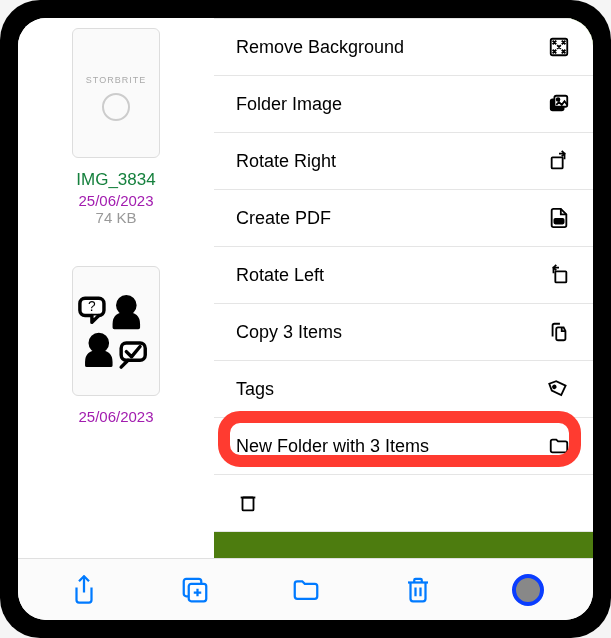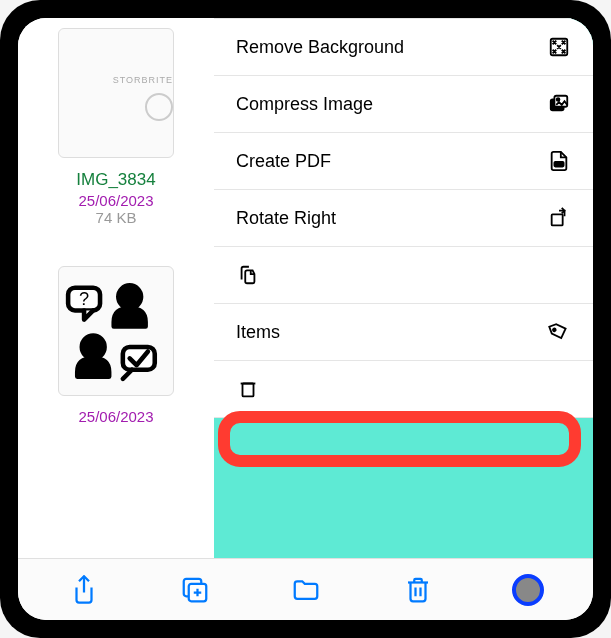--- a/index.html
+++ b/index.html
@@ -46,28 +46,28 @@
       align-items: center;
     }
     .file-item {
       width: 100%;
       display: flex;
       flex-direction: column;
       align-items: center;
       margin-bottom: 40px;
     }
     .file-thumb {
-      width: 116px;
+      width: 88px;
       height: 130px;
       border: 1px solid #ddd;
       border-radius: 6px;
       margin-bottom: 12px;
       background: #fafafa;
       display: flex;
-      align-items: flex-end;
+      align-items: center;
       justify-content: center;
       flex-direction: column;
       overflow: hidden;
     }
     .file-thumb.first {
       padding-top: 10px;
     }
     .thumb-label {
       font-size: 9px;
       color: #aaa;
@@ -93,21 +93,21 @@
       font-size: 15px;
       color: #a21caf;
     }
     .file-size {
       font-size: 15px;
       color: #999;
       text-align: right;
     }
     .menu-panel {
       flex: 1;
-      background: #5eead4;
+      background: #4d7c0f;
       display: flex;
       flex-direction: column;
       position: relative;
     }
     .menu-item {
       display: flex;
       align-items: center;
       justify-content: space-between;
       padding: 16px 22px 16px 22px;
       border-bottom: 1px solid #e5e5e5;
@@ -216,65 +216,84 @@
         <div class="menu-item">
           <span>Remove Background</span>
           <span class="menu-icon">
             <svg viewBox="0 0 24 24" fill="none" stroke="#000" stroke-width="2">
               <rect x="3" y="3" width="18" height="18" rx="2"></rect>
               <path d="M5 5 L9 9 M9 5 L5 9 M15 5 L19 9 M19 5 L15 9 M5 15 L9 19 M9 15 L5 19 M15 15 L19 19 M19 15 L15 19 M10 10 L14 14 M14 10 L10 14"></path>
             </svg>
           </span>
         </div>
         <div class="menu-item">
-          <span>Compress Image</span>
+          <span>Folder Image</span>
           <span class="menu-icon">
             <svg viewBox="0 0 24 24" fill="none" stroke="#000" stroke-width="2">
               <rect x="3" y="7" width="14" height="12" rx="2" fill="#000"></rect>
               <rect x="7" y="3" width="14" height="12" rx="2" fill="#fff"></rect>
               <circle cx="11" cy="7" r="1.5" fill="#000"></circle>
               <path d="M9 13 L12 10 L15 13 L18 9 L21 13" stroke="#000" fill="none"></path>
             </svg>
           </span>
         </div>
         <div class="menu-item">
+          <span>Rotate Right</span>
+          <span class="menu-icon">
+            <svg viewBox="0 0 24 24" fill="none" stroke="#000" stroke-width="2">
+              <rect x="4" y="8" width="12" height="12" rx="1"></rect>
+              <path d="M12 4 L18 4 L18 10"></path>
+              <path d="M15 1 L18 4 L15 7"></path>
+            </svg>
+          </span>
+        </div>
+        <div class="menu-item">
           <span>Create PDF</span>
           <span class="menu-icon">
             <svg viewBox="0 0 24 24" fill="none" stroke="#000" stroke-width="2">
               <path d="M14 2 L6 2 Q4 2 4 4 L4 20 Q4 22 6 22 L18 22 Q20 22 20 20 L20 8 Z"></path>
               <path d="M14 2 L14 8 L20 8"></path>
               <rect x="7" y="13" width="10" height="5" rx="1" fill="#000"></rect>
             </svg>
           </span>
         </div>
         <div class="menu-item">
-          <span>Rotate Right</span>
-          <span class="menu-icon">
-            <svg viewBox="0 0 24 24" fill="none" stroke="#000" stroke-width="2">
-              <rect x="4" y="8" width="12" height="12" rx="1"></rect>
-              <path d="M12 4 L18 4 L18 10"></path>
-              <path d="M15 1 L18 4 L15 7"></path>
-            </svg>
-          </span>
-        </div>
-        <div class="menu-item">
+          <span>Rotate Left</span>
+          <span class="menu-icon">
+            <svg viewBox="0 0 24 24" fill="none" stroke="#000" stroke-width="2">
+              <rect x="8" y="8" width="12" height="12" rx="1"></rect>
+              <path d="M12 4 L6 4 L6 10"></path>
+              <path d="M9 1 L6 4 L9 7"></path>
+            </svg>
+          </span>
+        </div>
+        <div class="menu-item">
+          <span>Copy 3 Items</span>
           <span class="menu-icon">
             <svg viewBox="0 0 24 24" fill="none" stroke="#000" stroke-width="2">
               <path d="M13 3 L7 3 Q5 3 5 5 L5 17"></path>
               <path d="M17 7 L11 7 Q9 7 9 9 L9 19 Q9 21 11 21 L17 21 Q19 21 19 19 L19 11 Z"></path>
               <path d="M15 7 L15 11 L19 11"></path>
             </svg>
           </span>
         </div>
         <div class="menu-item">
-          <span>Items</span>
+          <span>Tags</span>
           <span class="menu-icon">
             <svg viewBox="0 0 24 24" fill="none" stroke="#000" stroke-width="2">
               <path d="M20 11 L12 3 L4 3 L4 11 L12 19 Z" transform="rotate(-20 12 12)"></path>
               <circle cx="8" cy="8" r="1.5" fill="#000" transform="rotate(-20 12 12)"></circle>
+            </svg>
+          </span>
+        </div>
+        <div class="menu-item">
+          <span>New Folder with 3 Items</span>
+          <span class="menu-icon">
+            <svg viewBox="0 0 24 24" fill="none" stroke="#000" stroke-width="2">
+              <path d="M3 7 Q3 5 5 5 L9 5 L11 7 L19 7 Q21 7 21 9 L21 17 Q21 19 19 19 L5 19 Q3 19 3 17 Z"></path>
             </svg>
           </span>
         </div>
         <div class="menu-item">
           <span class="menu-icon">
             <svg viewBox="0 0 24 24" fill="none" stroke="#000" stroke-width="2">
               <path d="M4 6 L20 6"></path>
               <rect x="6" y="6" width="12" height="14" rx="1"></rect>
             </svg>
           </span>

